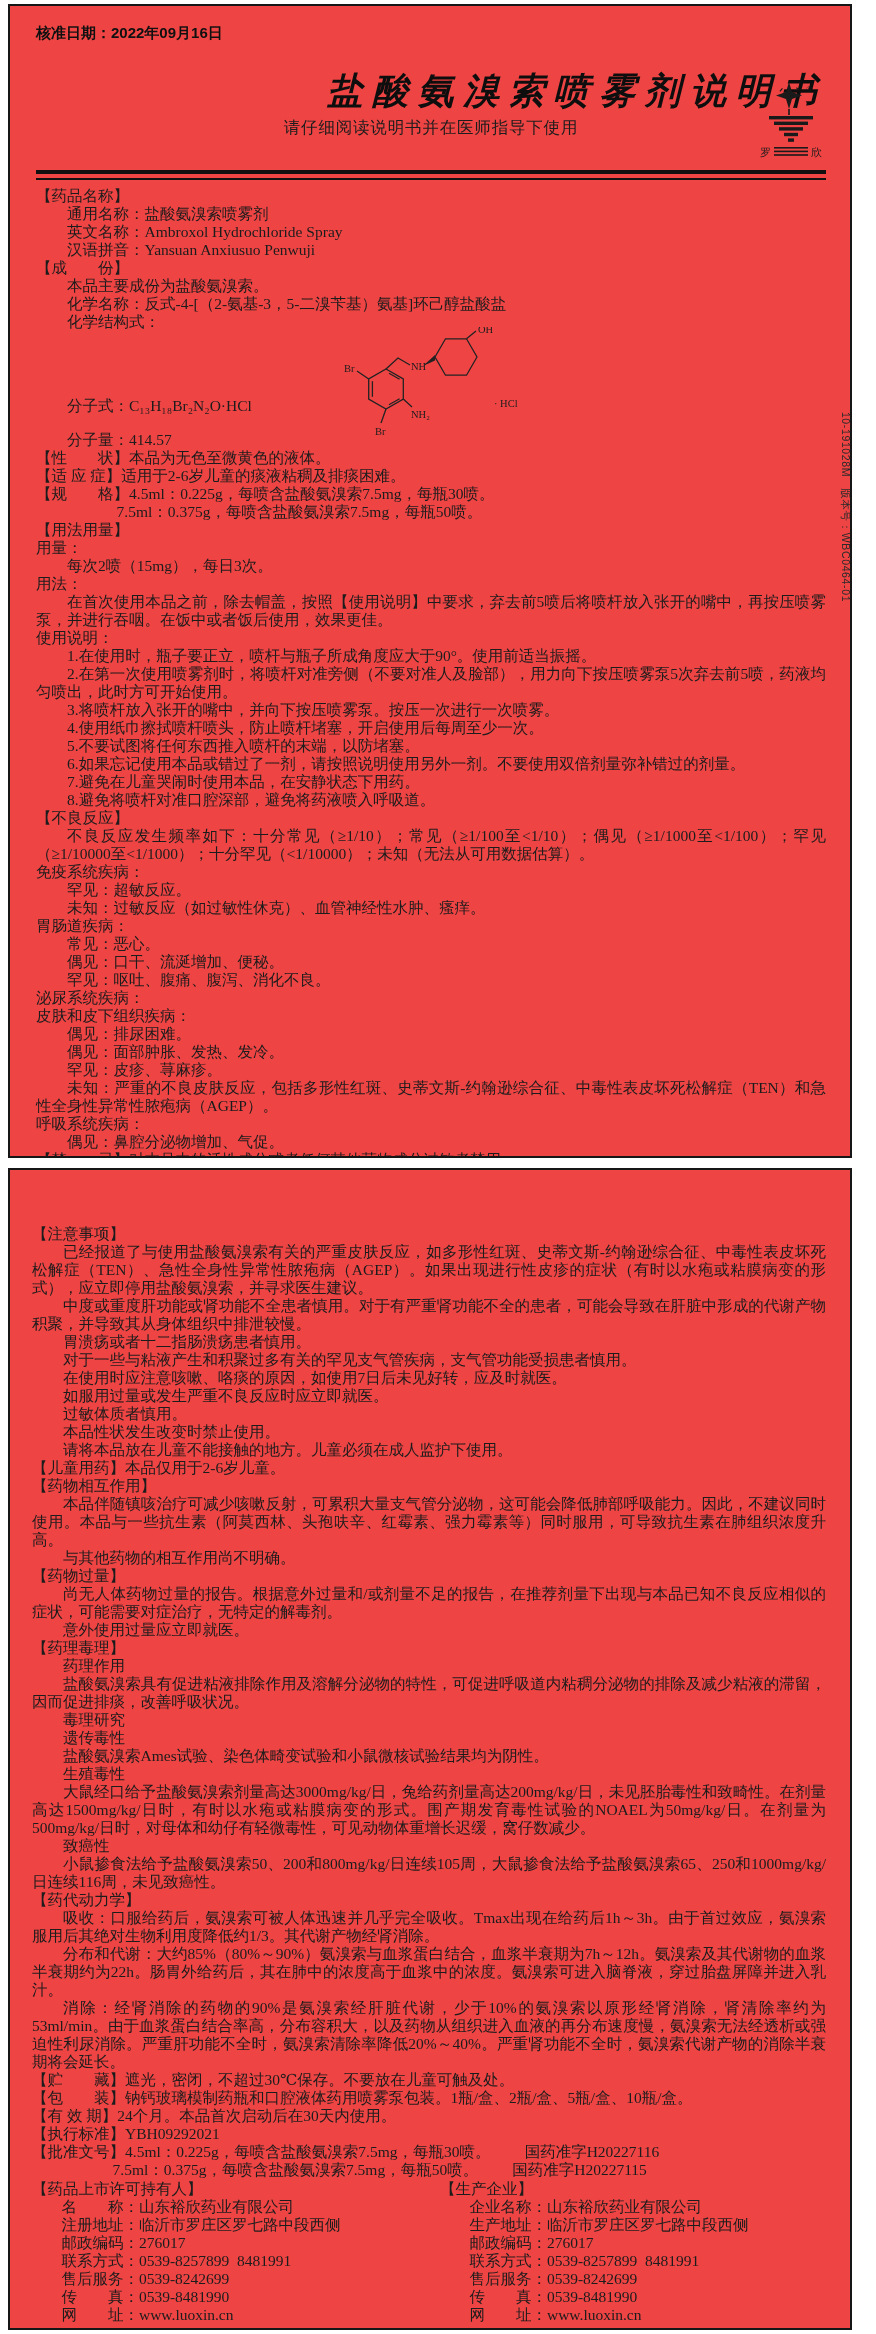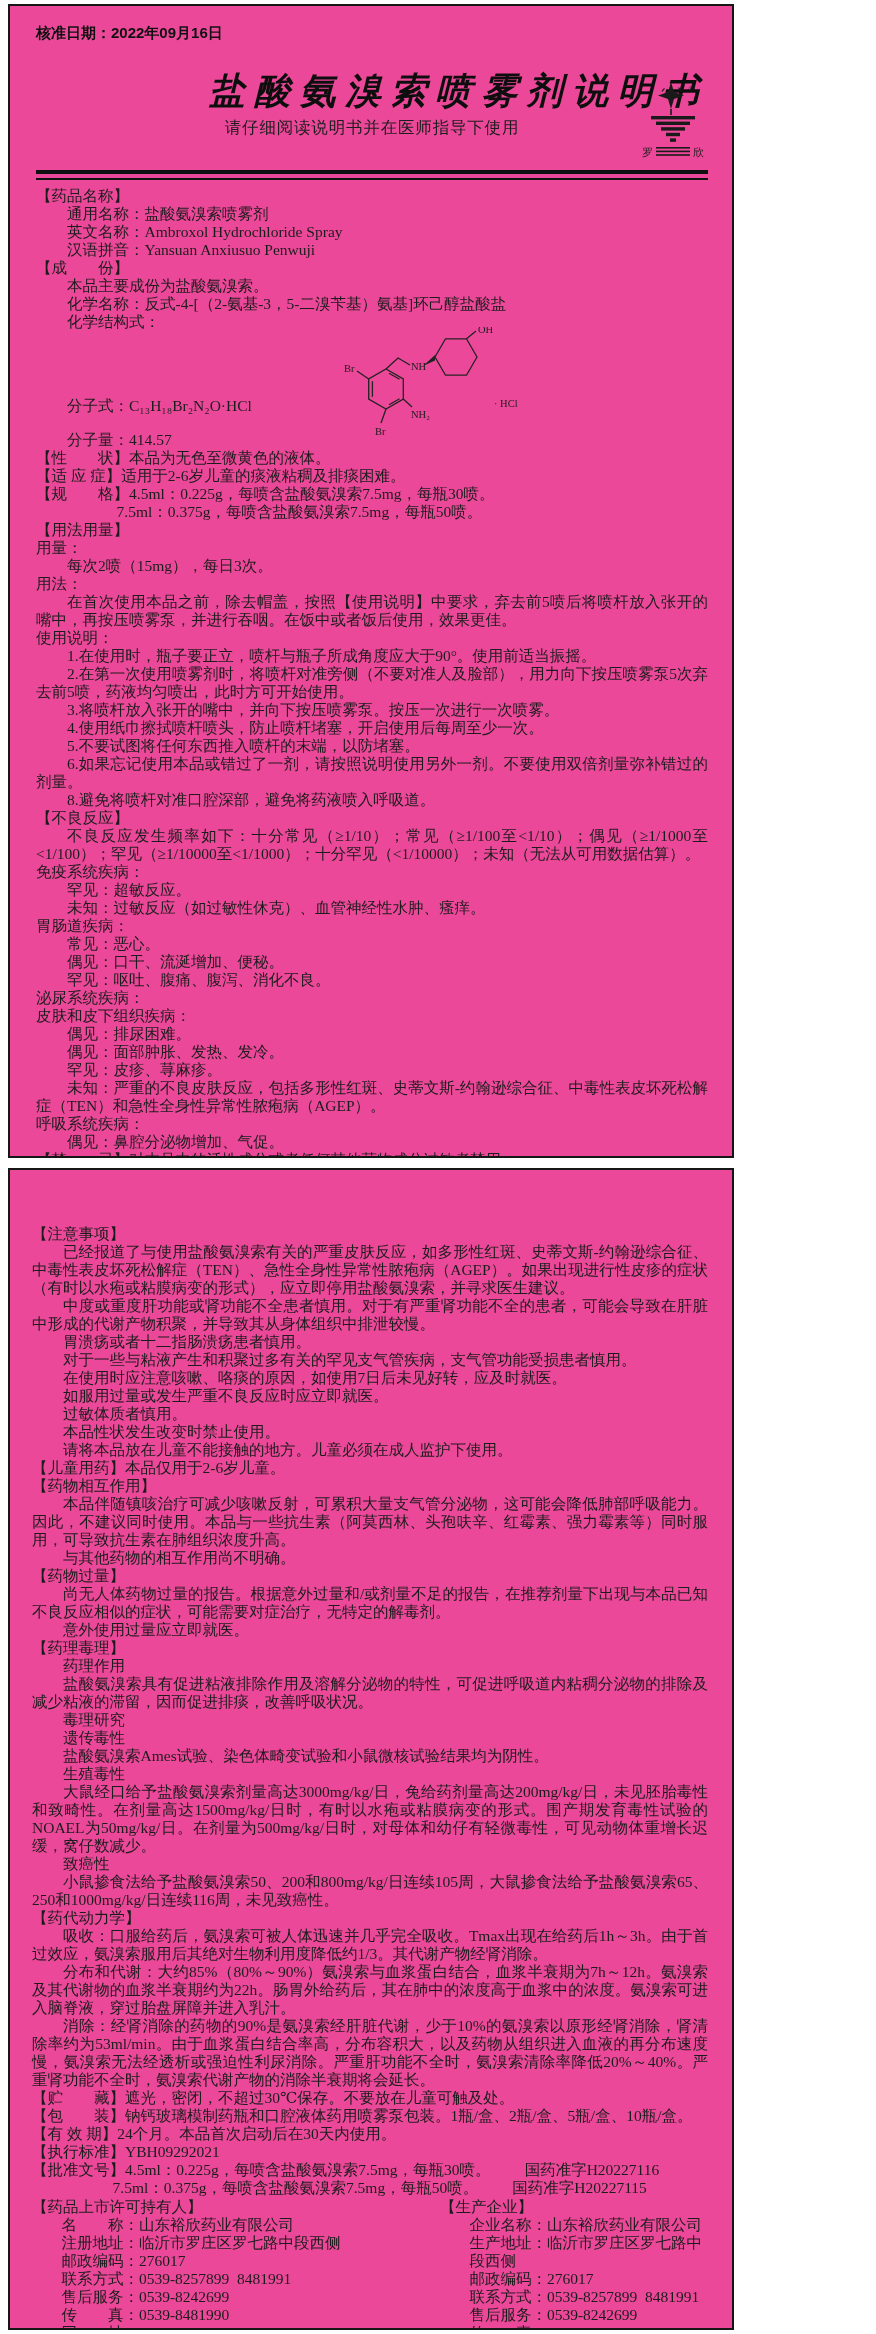--- a/index.html
+++ b/index.html
@@ -4,22 +4,22 @@
 <title>盐酸氨溴索喷雾剂说明书</title>
 <style>
   html,body { margin:0; padding:0; background:#f4f4f2; }
   .page {
     position:relative; width:876px; height:2334px; margin:0 auto;
     background:#ffffff; color:#1c1c1c;
     font-family:"Liberation Serif","DejaVu Serif",serif;
     font-size:15.5px; line-height:18px;
   }
   .box {
-    position:absolute; left:8px; width:726px; box-sizing:border-box;
-    border:2.5px solid #161616; background:#ec4899;
+    position:absolute; left:8px; width:844px; box-sizing:border-box;
+    border:2.5px solid #161616; background:#ef4444;
     padding:14px 24px 0 26px; overflow:hidden;
   }
   #box1 { top:4px;    height:1154px; }
   #box2 { top:1168px; height:1162px; padding-top:55px;padding-left:22px; }
 
   
   .masthead { position:relative; height:138px; }
   .approval {
     font-family:"Liberation Sans","DejaVu Sans",sans-serif;
     font-weight:700; font-size:15px; color:#101010; padding-top:4px;
@@ -185,20 +185,21 @@
         <div class="blk t-p"><span>2.在第一次使用喷雾剂时，将喷杆对准旁侧（不要对准人及脸部），用力向下按压喷雾泵5次弃去前5喷，药液均匀喷出，此时方可开始使用。</span></div>
 
         <div class="blk t-p"><span>3.将喷杆放入张开的嘴中，并向下按压喷雾泵。按压一次进行一次喷雾。</span></div>
 
         <div class="blk t-p"><span>4.使用纸巾擦拭喷杆喷头，防止喷杆堵塞，开启使用后每周至少一次。</span></div>
 
         <div class="blk t-p"><span>5.不要试图将任何东西推入喷杆的末端，以防堵塞。</span></div>
 
         <div class="blk t-p"><span>6.如果忘记使用本品或错过了一剂，请按照说明使用另外一剂。不要使用双倍剂量弥补错过的剂量。</span></div>
 
+        <div class="blk t-p"><span>7.避免在儿童哭闹时使用本品，在安静状态下用药。</span></div>
 
         <div class="blk t-p"><span>8.避免将喷杆对准口腔深部，避免将药液喷入呼吸道。</span></div>
 
         <div class="blk t-h"><span>【不良反应】</span></div>
 
         <div class="blk t-p"><span>不良反应发生频率如下：十分常见（≥1/10）；常见（≥1/100至&lt;1/10）；偶见（≥1/1000至&lt;1/100）；罕见（≥1/10000至&lt;1/1000）；十分罕见（&lt;1/10000）；未知（无法从可用数据估算）。</span></div>
 
         <div class="blk t-plain"><span>免疫系统疾病：</span></div>
 
         <div class="blk t-ind"><span>罕见：超敏反应。</span></div>

